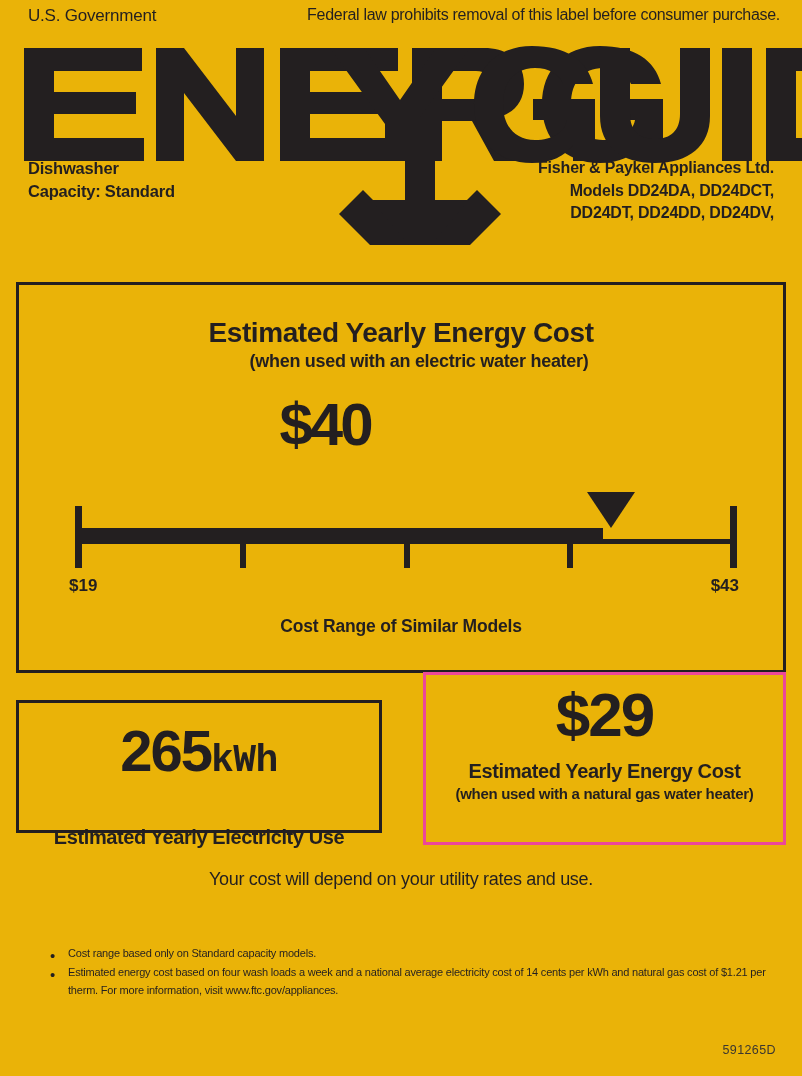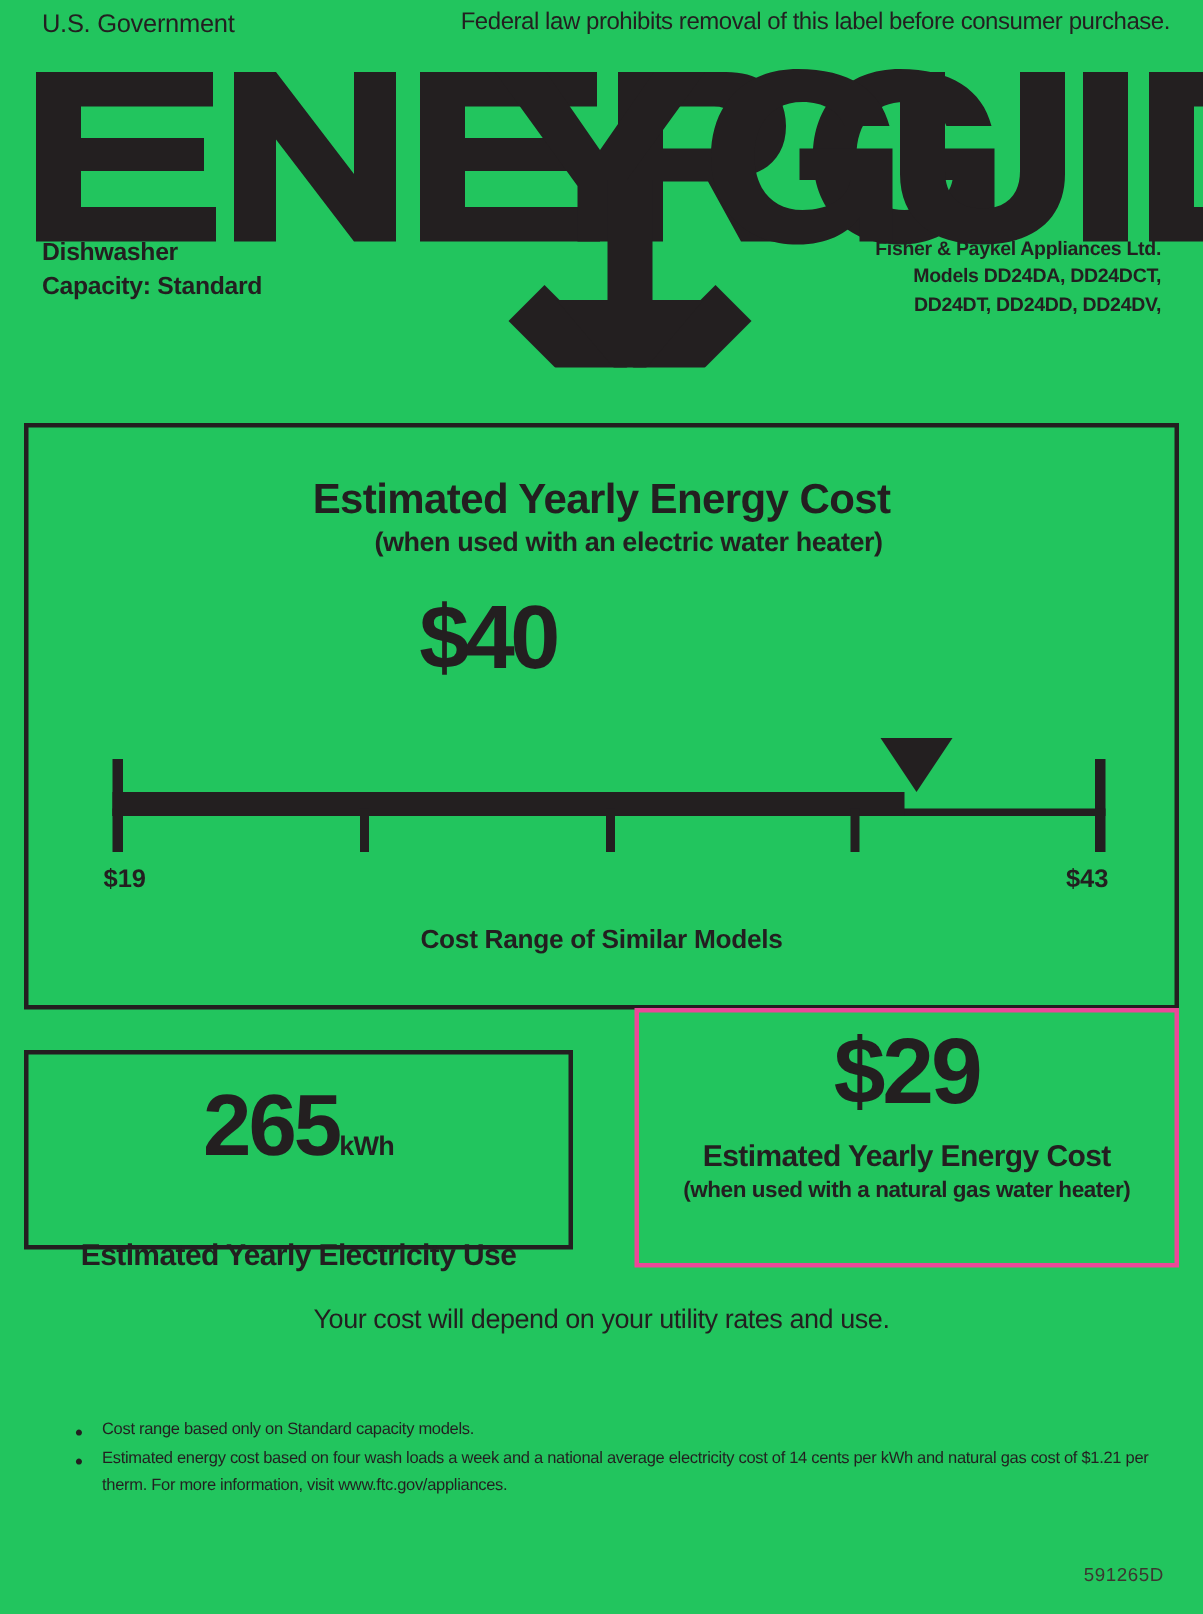--- a/index.html
+++ b/index.html
@@ -4,21 +4,21 @@
 <style>
   html, body {
     margin: 0;
     padding: 0;
     background: #ffffff;
   }
   #label {
     position: relative;
     width: 802px;
     height: 1076px;
-    background: #22c55e;
+    background: #eab308;
     overflow: hidden;
     font-family: "Liberation Sans", sans-serif;
     color: #231f20;
   }
 
   
   .hdr-left {
     position: absolute;
     left: 28px;
     top: 6px;
@@ -53,21 +53,21 @@
     top: 157px;
     font-size: 16.5px;
     font-weight: bold;
     line-height: 1.42;
     letter-spacing: -0.2px;
   }
   .prod-right {
     position: absolute;
     right: 28px;
     top: 157px;
-    font-size: 13px;
+    font-size: 16px;
     font-weight: bold;
     line-height: 1.42;
     text-align: right;
     letter-spacing: -0.2px;
   }
 
   
   .main-box {
     position: absolute;
     left: 16px;
@@ -172,23 +172,24 @@
     top: 14px;
     text-align: center;
     white-space: nowrap;
   }
   .kwh-num {
     font-size: 58px;
     font-weight: bold;
     letter-spacing: -2px;
   }
   .kwh-unit {
-    font-size: 18px;
+    font-size: 38px;
     font-weight: bold;
     letter-spacing: -0.5px;
+    font-family: Liberation Mono, monospace;
   }
   .kwh-cap {
     position: absolute;
     left: 0;
     right: 0;
     top: 88px;
     text-align: center;
     font-size: 20px;
     font-weight: bold;
     letter-spacing: -0.4px;

